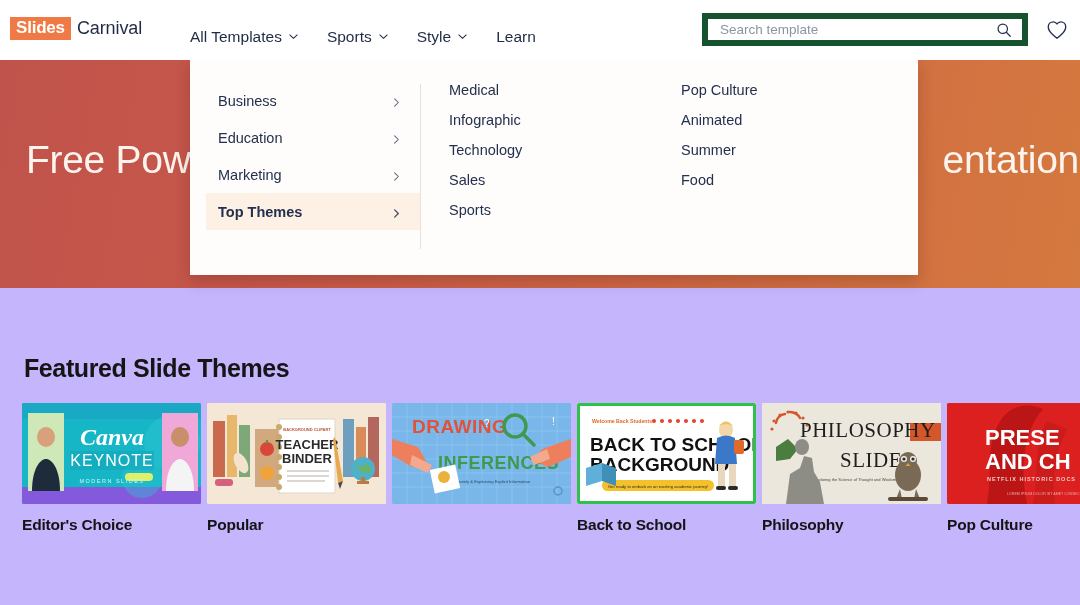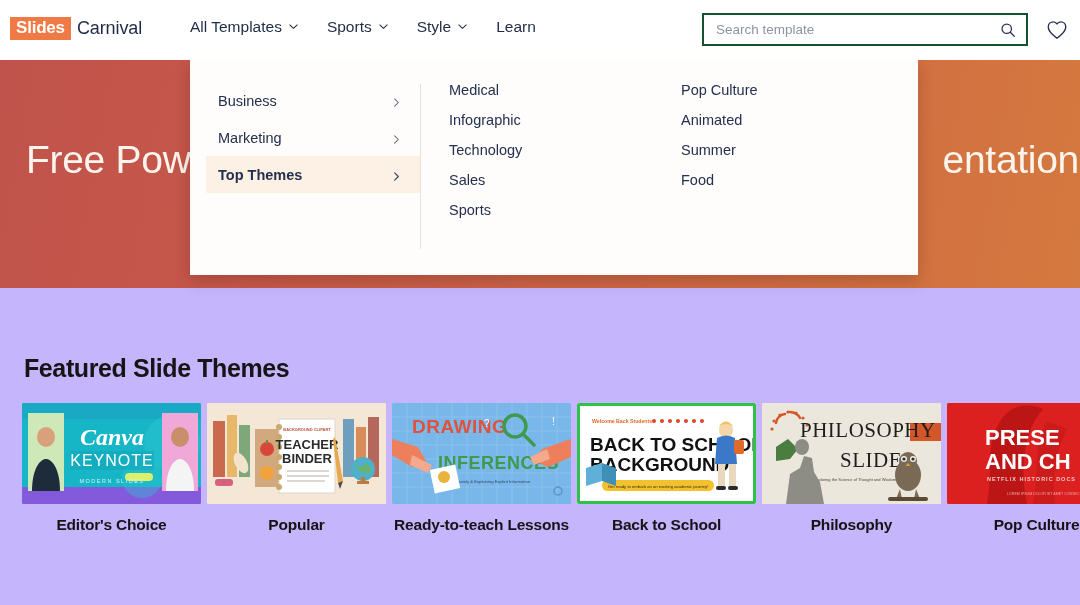--- a/index.html
+++ b/index.html
@@ -17,31 +17,31 @@
     background: #ffffff; z-index: 40;
     display: flex; align-items: center;
   }
   .logo-wrap { position: absolute; left: 10px; top: 17px; display: flex; align-items: center; }
   .logo-badge {
     background: #F07A46; color: #ffffff; font-weight: 700; font-size: 17px;
     padding: 2px 6px 3px 6px; letter-spacing: -0.2px; line-height: 18px;
   }
   .logo-word { color: #1f2a44; font-size: 18px; margin-left: 6px; letter-spacing: -0.1px; }
 
-  .nav { position: absolute; left: 190px; top: 18px; display: flex; align-items: center; gap: 30px; }
+  .nav { position: absolute; left: 190px; top: 28px; display: flex; align-items: center; gap: 30px; }
   .nav-item {
     display: flex; align-items: center; gap: 6px;
     color: #1f2a44; font-size: 15.5px; cursor: pointer; white-space: nowrap;
   }
   .chev-d { display:inline-block; width:9px; height:9px; position:relative; top:-2px; }
   .chev-d svg { display:block; }
 
   .search-box {
     position: absolute; left: 702px; top: 13px; width: 326px; height: 33px;
-    border: 2px solid #14532d; background: #fff;
+    border: 6px solid #14532d; background: #fff;
     display: flex; align-items: center; padding: 0 10px 0 12px;
   }
   .search-input {
     flex: 1; border: none; outline: none; font-size: 13.5px;
     font-family: "Liberation Sans", sans-serif; color: #2a3350; background: transparent;
   }
   .search-input::placeholder { color: #8c93a4; }
   .search-ic { width: 16px; height: 16px; flex: none; }
   .heart-btn { position: absolute; left: 1046px; top: 20px; width: 22px; height: 20px; cursor: pointer; }
 
@@ -80,21 +80,21 @@
     color: #23304e; font-size: 14.5px; margin-bottom: 14px; cursor: pointer; line-height: 16px;
   }
 
   
   .featured { position: absolute; top: 288px; left: 0; width: 1080px; }
   .featured-title {
     position: absolute; top: 66px; left: 24px;
     font-size: 25px; font-weight: 700; color: #151515; letter-spacing: -0.4px;
   }
   .cards { position: absolute; top: 115px; left: 22px; display: flex; gap: 6px; }
-  .card { width: 179px; text-align: center; }
+  .card { width: 179px; }
   .thumb {
     width: 179px; height: 101px; overflow: hidden; position: relative;
     border-radius: 2px; background: #eee;
   }
   .card-label {
     margin-top: 11px; font-size: 15.5px; font-weight: 700; color: #141414;
     line-height: 19px; letter-spacing: -0.2px;
   }
 
   
@@ -170,20 +170,28 @@
     <div class="hero-title">
       <span>Free Power</span><span class="spacer" style="width:718px"></span><span>entations</span>
     </div>
   </div>
 
   <div class="mega">
 
     <div class="mega-col-left">
       <div class="mega-left-item">
         <span>Business</span>
+        <span class="chev-r">
+          <svg viewBox="0 0 12 12" width="11" height="11">
+              <path d="M4 2 L8 6 L4 10" fill="none" stroke="#3a4663" stroke-width="1.1" stroke-linecap="round" stroke-linejoin="round"></path>
+            </svg>
+        </span>
+      </div>
+      <div class="mega-left-item">
+        <span>Education</span>
         <span class="chev-r">
           <svg viewBox="0 0 12 12" width="11" height="11">
               <path d="M4 2 L8 6 L4 10" fill="none" stroke="#3a4663" stroke-width="1.1" stroke-linecap="round" stroke-linejoin="round"></path>
             </svg>
         </span>
       </div>
       <div class="mega-left-item">
         <span>Marketing</span>
         <span class="chev-r">
           <svg viewBox="0 0 12 12" width="11" height="11">
@@ -333,21 +341,20 @@
               <path d="M179 36 L150 46 L142 58 L156 64 L179 54 Z" fill="#ee7f5c"></path>
               <path d="M155 46 L138 54 L142 62 L158 56 Z" fill="#f4a98c"></path>
               <rect x="40" y="64" width="26" height="24" fill="#ffffff" transform="rotate(-12 53 76)"></rect>
               <circle cx="52" cy="74" r="6" fill="#e8b23c"></circle>
               <text x="92" y="24" font-family="Liberation Sans, sans-serif" font-size="10" fill="#ffffff">?</text>
               <text x="160" y="22" font-family="Liberation Sans, sans-serif" font-size="10" fill="#ffffff">!</text>
               <circle cx="166" cy="88" r="4" fill="none" stroke="#5a92c4" stroke-width="1.4"></circle>
             </svg>
           </div>
         </div>
-        <div class="card-label">Ready-to-teach Lessons</div>
       </div>
 
       <div class="card">
         <div class="thumb">
           <div class="t-bts">
             <svg viewBox="0 0 173 95" width="173" height="95" style="display:block">
               <rect width="173" height="95" fill="#ffffff"></rect>
               <text x="12" y="17" font-family="Liberation Sans, sans-serif" font-size="5.2" font-weight="700" fill="#e06a2a">Welcome Back Students</text>
               <g fill="#e0452a">
                 <circle cx="74" cy="15" r="2"></circle>

